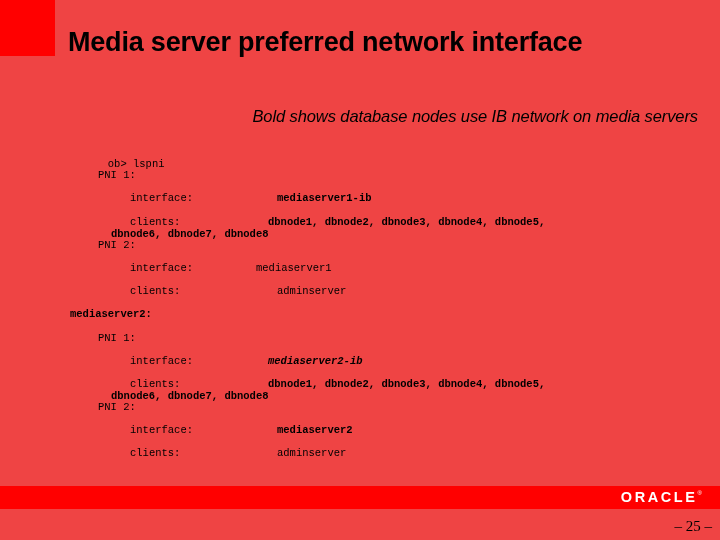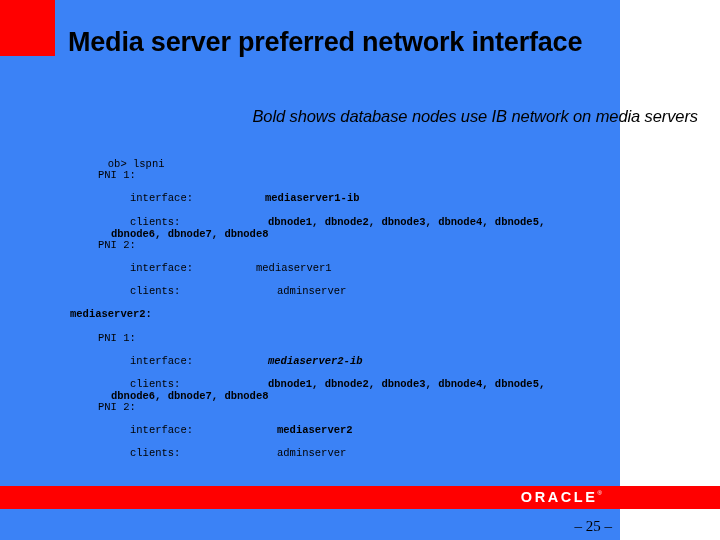--- a/index.html
+++ b/index.html
@@ -11,23 +11,23 @@
     height: 540px;
     background: #ffffff;
     font-family: "Liberation Sans", sans-serif;
     overflow: hidden;
     position: relative;
   }
 
   .slide {
     position: absolute;
     inset: 0;
-    width: 620px;
+    width: 720px;
     height: 540px;
-    background: #3b82f6;
+    background: #ef4444;
   }
 
   
   .corner-square {
     position: absolute;
     left: 0;
     top: 0;
     width: 55px;
     height: 56px;
     background: #ff0000;
@@ -148,21 +148,21 @@
   <div class="title">Media server preferred network interface</div>
 
   <div class="subtitle">Bold shows database nodes use IB network on media servers</div>
 
   <div class="code-block">
     <div class="code-line">
       <span class="lbl">ob&gt; lspni</span>
     </div>
     <div id="terminal-lines">
         <div class="code-line"><span class="lbl" style="margin-left: 28px;">PNI 1:</span></div>
-        <div class="code-line"><span class="lbl" style="margin-left: 60px;">interface:</span><span class="val bold" style="left: 195px;">mediaserver1-ib</span></div>
+        <div class="code-line"><span class="lbl" style="margin-left: 60px;">interface:</span><span class="val bold" style="left: 207px;">mediaserver1-ib</span></div>
         <div class="code-line"><span class="lbl" style="margin-left: 60px;">clients:</span><span class="val bold" style="left: 198px;">dbnode1, dbnode2, dbnode3, dbnode4, dbnode5,</span><span class="wrap-tail">dbnode6, dbnode7, dbnode8</span></div>
         <div class="code-line"><span class="lbl" style="margin-left: 28px;">PNI 2:</span></div>
         <div class="code-line"><span class="lbl" style="margin-left: 60px;">interface:</span><span class="val" style="left: 186px;">mediaserver1</span></div>
         <div class="code-line"><span class="lbl" style="margin-left: 60px;">clients:</span><span class="val" style="left: 207px;">adminserver</span></div>
         <div class="code-line"><span class="lbl" style="margin-left: 0px; font-weight: bold;">mediaserver2:</span></div>
         <div class="code-line"><span class="lbl" style="margin-left: 28px;">PNI 1:</span></div>
         <div class="code-line"><span class="lbl" style="margin-left: 60px;">interface:</span><span class="val bold" style="left: 198px; font-style: italic;">mediaserver2-ib</span></div>
         <div class="code-line"><span class="lbl" style="margin-left: 60px;">clients:</span><span class="val bold" style="left: 198px;">dbnode1, dbnode2, dbnode3, dbnode4, dbnode5,</span><span class="wrap-tail">dbnode6, dbnode7, dbnode8</span></div>
         <div class="code-line"><span class="lbl" style="margin-left: 28px;">PNI 2:</span></div>
         <div class="code-line"><span class="lbl" style="margin-left: 60px;">interface:</span><span class="val bold" style="left: 207px;">mediaserver2</span></div>

